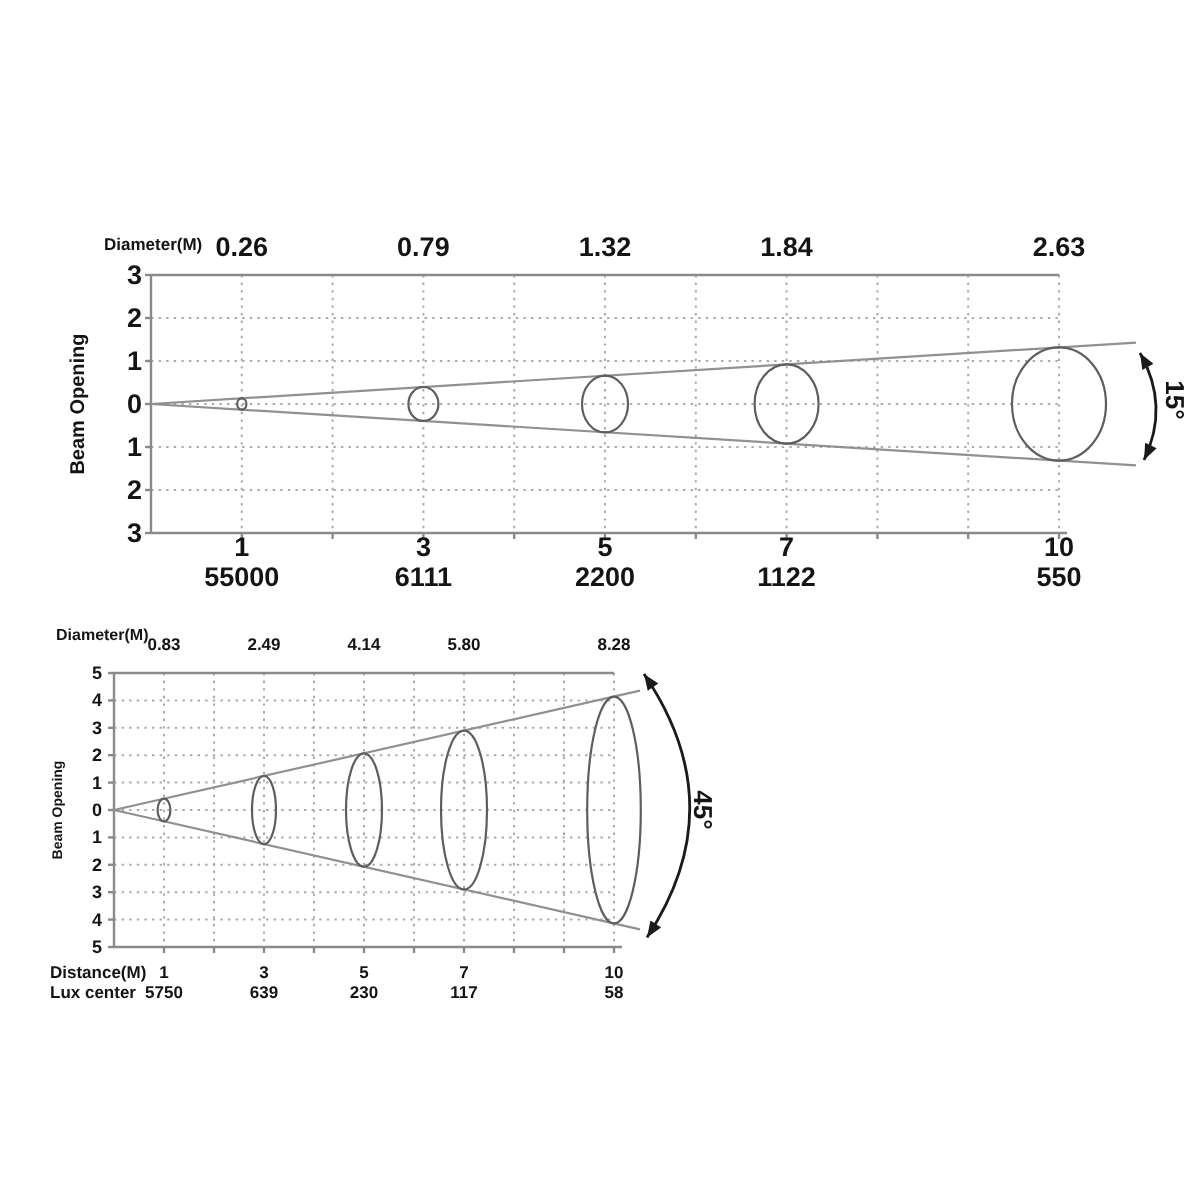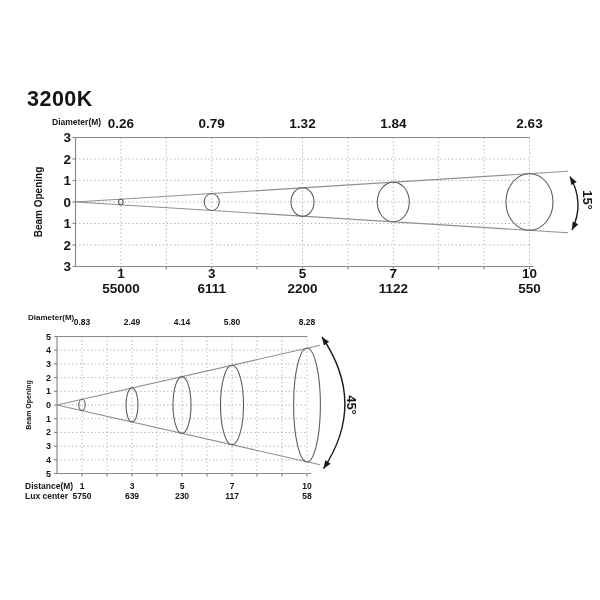--- a/index.html
+++ b/index.html
@@ -13,21 +13,20 @@
   }
   svg{position:absolute;left:0;}
   #chart-15{top:110px;}
   #chart-45{top:303px;}
   svg text{font-family:"Liberation Sans", sans-serif;font-weight:bold;}
 </style>
 </head>
 <body>
 
 <div class="page">
-  <div class="page-title">3200K</div>
   <svg id="chart-15" width="600" height="195" viewBox="0 0 600 195">
       <g stroke="#ababab" stroke-width="1" stroke-dasharray="1.2 2.6">
         <line x1="120.9" y1="27.5" x2="120.9" y2="156.5"></line>
         <line x1="166.3" y1="27.5" x2="166.3" y2="156.5"></line>
         <line x1="211.7" y1="27.5" x2="211.7" y2="156.5"></line>
         <line x1="257.1" y1="27.5" x2="257.1" y2="156.5"></line>
         <line x1="302.5" y1="27.5" x2="302.5" y2="156.5"></line>
         <line x1="347.9" y1="27.5" x2="347.9" y2="156.5"></line>
         <line x1="393.3" y1="27.5" x2="393.3" y2="156.5"></line>
         <line x1="438.7" y1="27.5" x2="438.7" y2="156.5"></line>

